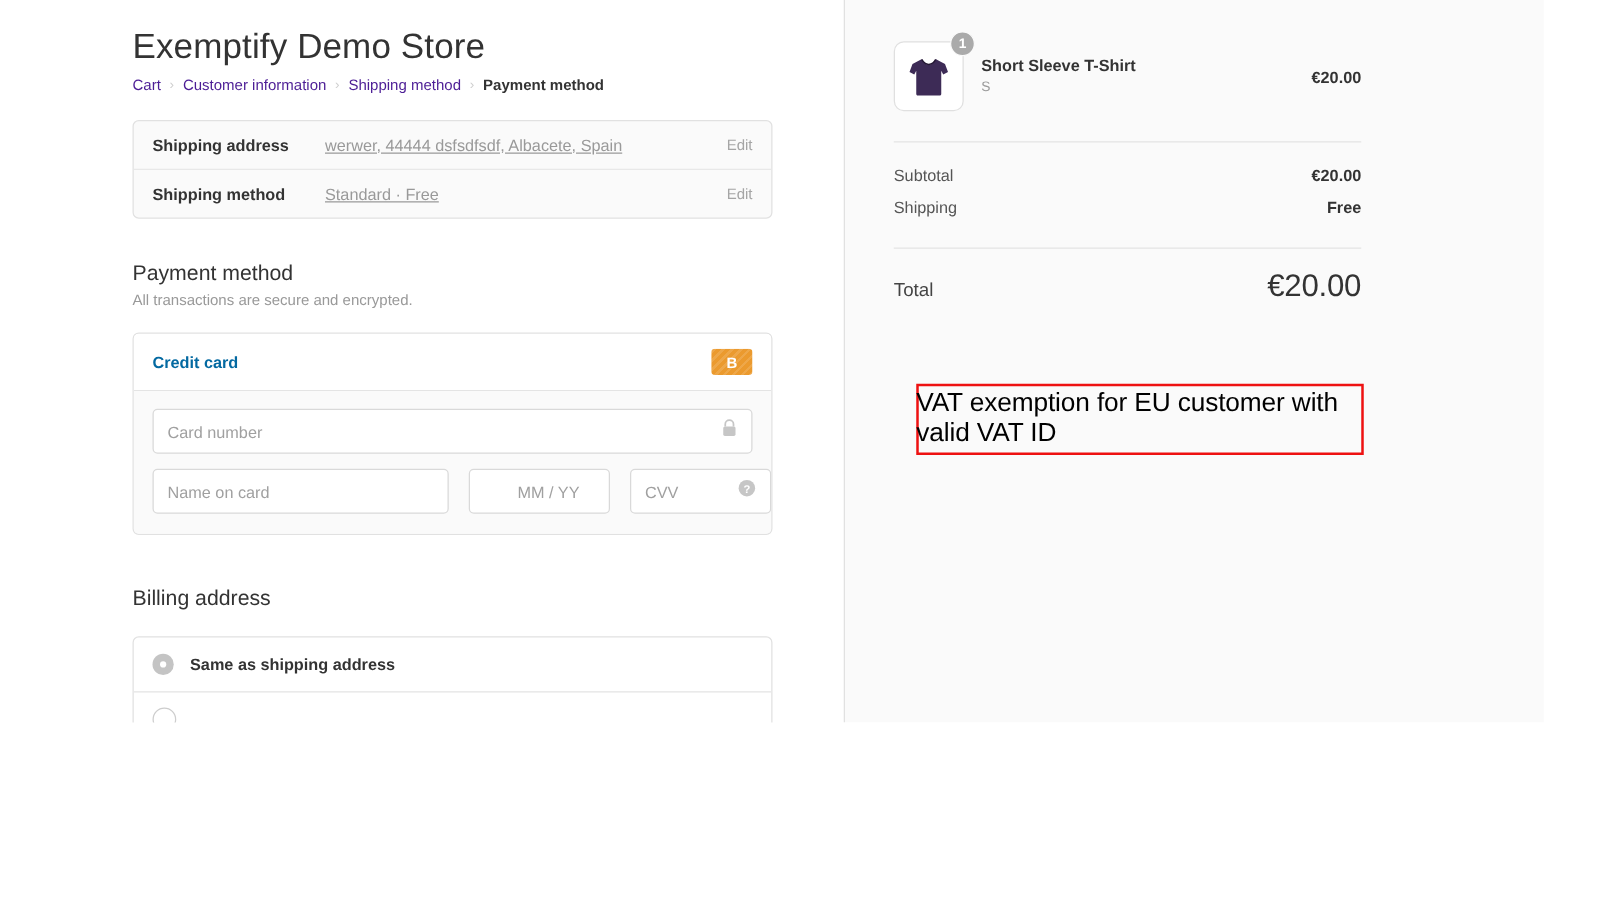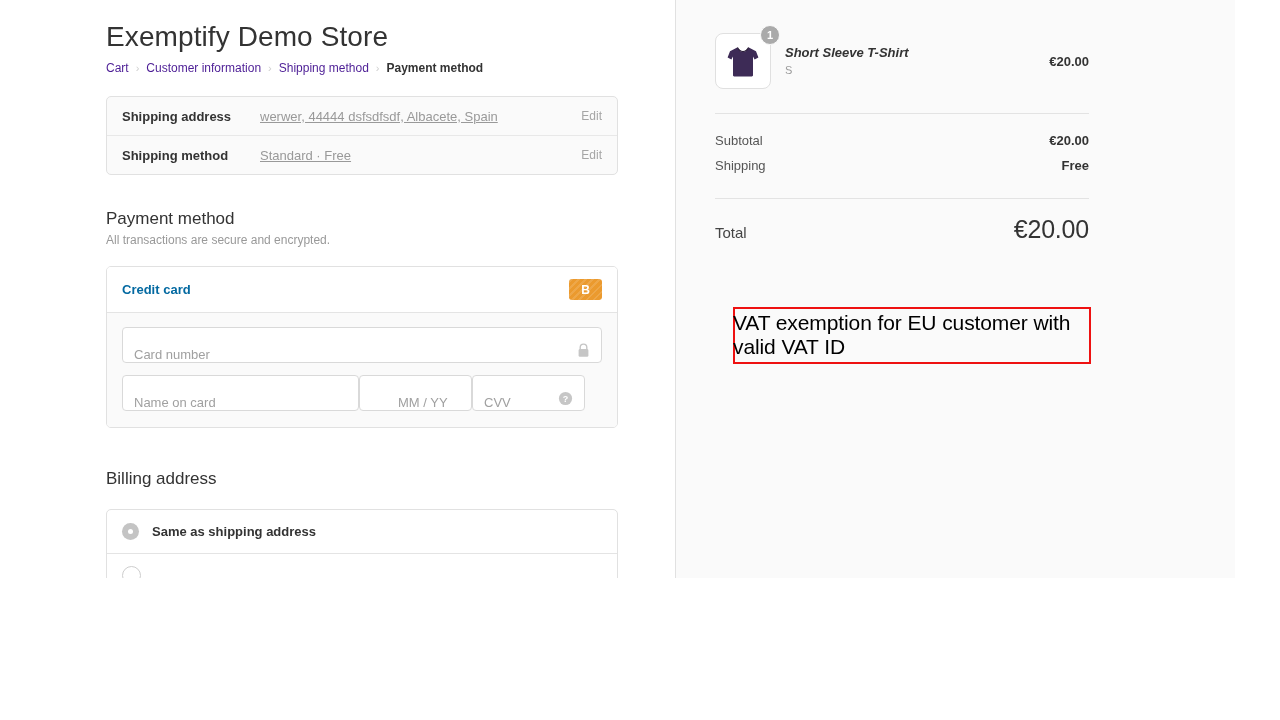--- a/index.html
+++ b/index.html
@@ -175,35 +175,35 @@
     background: #fafafa;
     padding: 14px 15px 16px 15px;
   }
   .field {
     position: relative;
     background: #ffffff;
     border: 1px solid #d9d9d9;
     border-radius: 4px;
     height: 36px;
     display: flex;
-    align-items: flex-end;
+    align-items: center;
     box-sizing: border-box;
   }
   .field .ph {
     font-size: 13px;
     color: #a0a0a0;
     padding-left: 11px;
     flex: 1 1 auto;
     white-space: nowrap;
     overflow: hidden;
   }
   .field-row {
     display: flex;
     margin-top: 12px;
-    gap: 0;
+    gap: 16px;
   }
   #field-name  { flex: 0 0 237px; }
   #field-exp   { flex: 0 0 113px; padding-left: 27px; }
   #field-cvv   { flex: 0 0 113px; }
 
   .lock-icon { margin-right: 11px; display: block; }
   .help-icon { margin-right: 11px; display: block; }
 
   
   .billing-block {
@@ -304,21 +304,20 @@
   }
   .item-info {
     flex: 1 1 auto;
     padding-left: 14px;
   }
   .item-title {
     font-size: 13px;
     font-weight: bold;
     color: #333333;
     line-height: 17px;
-    font-style: italic;
   }
   .item-variant {
     font-size: 11px;
     color: #9b9b9b;
     line-height: 15px;
     margin-top: 2px;
   }
   .item-price {
     font-size: 13px;
     font-weight: bold;

